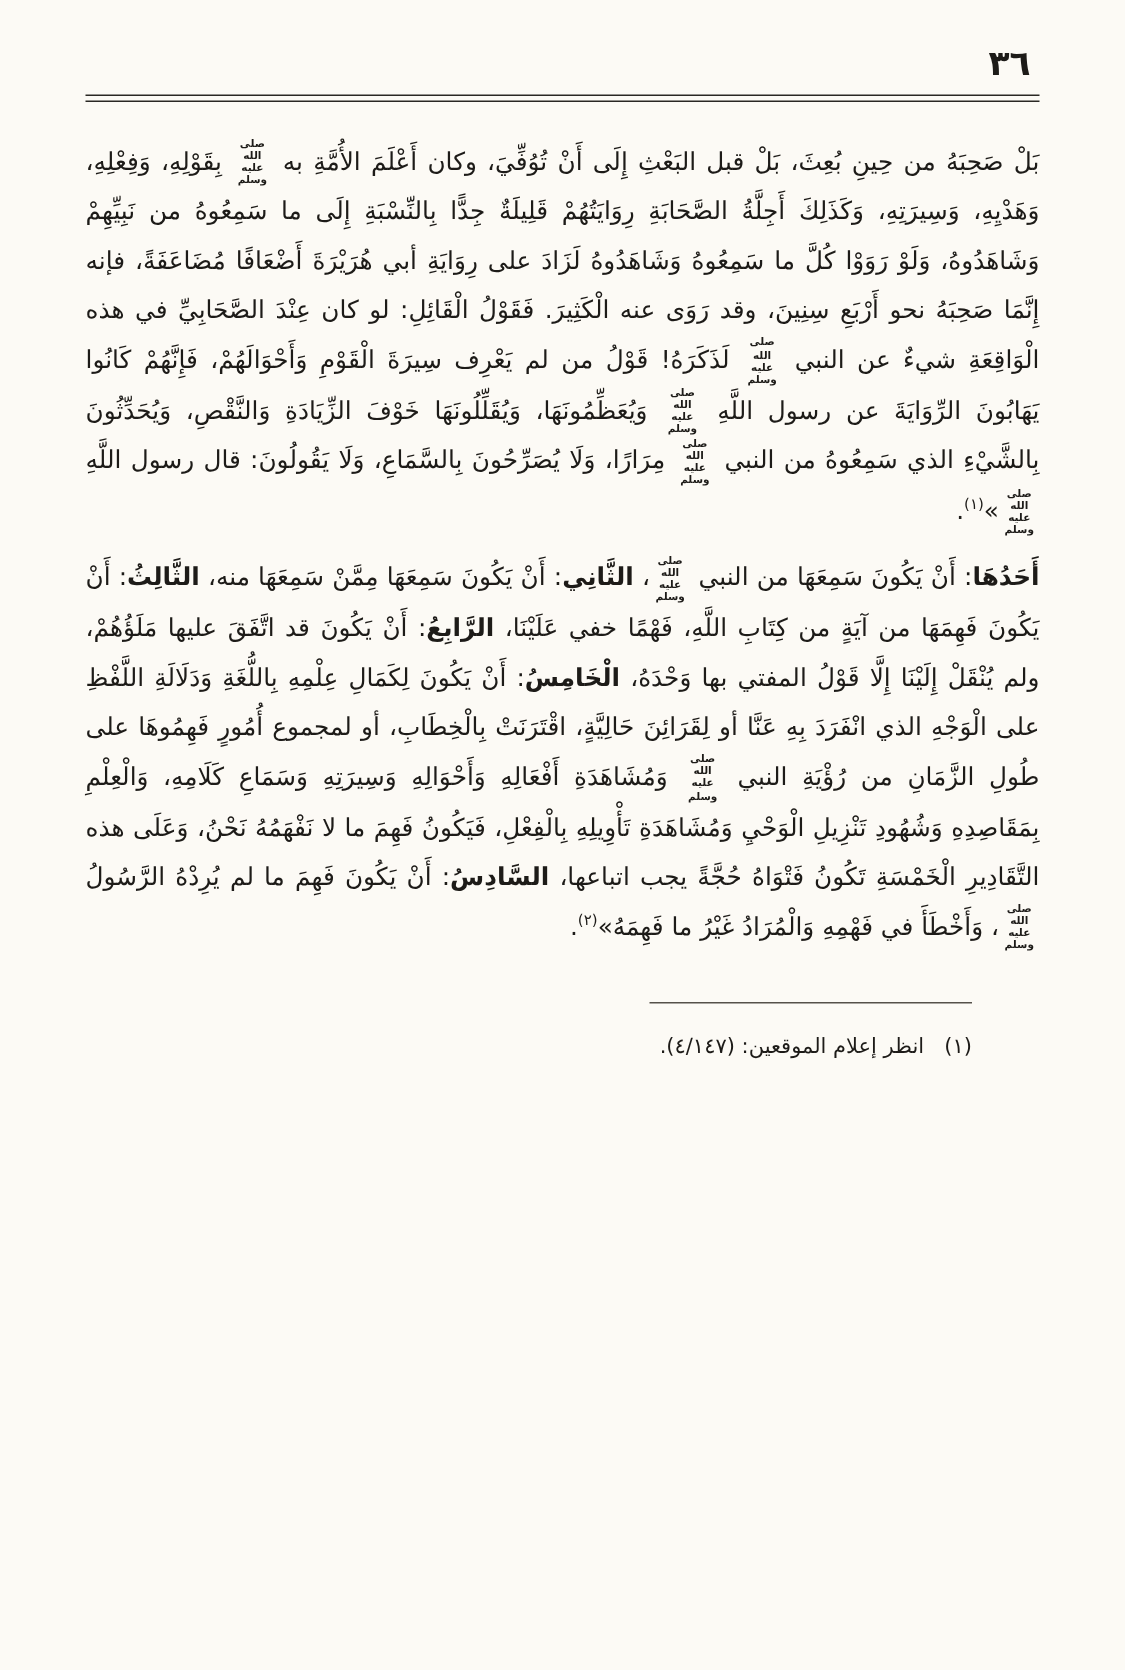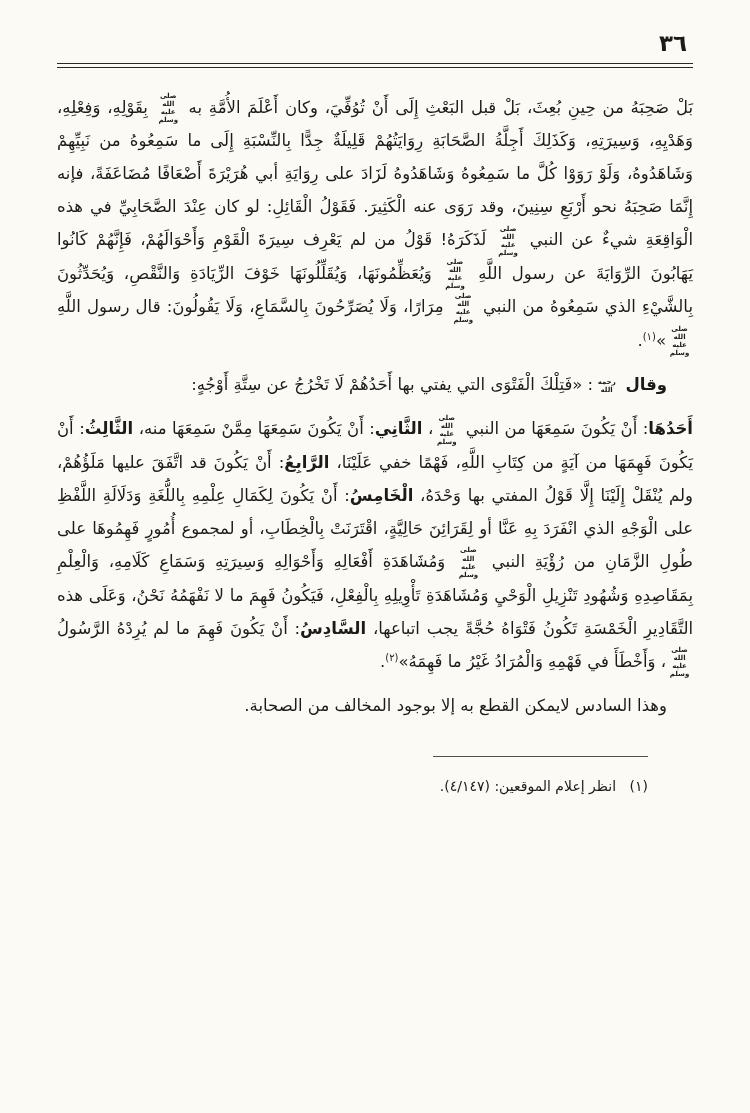--- a/index.html
+++ b/index.html
@@ -68,23 +68,21 @@
 <div class="page">
 
   <header class="page-header">
     <span class="page-number">٣٦</span>
   </header>
 
   <div class="header-rule"></div>
 
   <main class="body-text">
       <p class="para"><span>بَلْ صَحِبَهُ من حِينِ بُعِثَ، بَلْ قبل البَعْثِ إِلَى أَنْ تُوُفِّيَ، وكان أَعْلَمَ الأُمَّةِ به </span><span class="honorific">صلى الله عليه وسلم</span><span> بِقَوْلِهِ، وَفِعْلِهِ، وَهَدْيِهِ، وَسِيرَتِهِ، وَكَذَلِكَ أَجِلَّةُ الصَّحَابَةِ رِوَايَتُهُمْ قَلِيلَةٌ جِدًّا بِالنِّسْبَةِ إِلَى ما سَمِعُوهُ من نَبِيِّهِمْ وَشَاهَدُوهُ، وَلَوْ رَوَوْا كُلَّ ما سَمِعُوهُ وَشَاهَدُوهُ لَزَادَ على رِوَايَةِ أبي هُرَيْرَةَ أَضْعَافًا مُضَاعَفَةً، فإنه إِنَّمَا صَحِبَهُ نحو أَرْبَعِ سِنِينَ، وقد رَوَى عنه الْكَثِيرَ. فَقَوْلُ الْقَائِلِ: لو كان عِنْدَ الصَّحَابِيِّ في هذه الْوَاقِعَةِ شيءٌ عن النبي </span><span class="honorific">صلى الله عليه وسلم</span><span> لَذَكَرَهُ! قَوْلُ من لم يَعْرِف سِيرَةَ الْقَوْمِ وَأَحْوَالَهُمْ، فَإِنَّهُمْ كَانُوا يَهَابُونَ الرِّوَايَةَ عن رسول اللَّهِ </span><span class="honorific">صلى الله عليه وسلم</span><span> وَيُعَظِّمُونَهَا، وَيُقَلِّلُونَهَا خَوْفَ الزِّيَادَةِ وَالنَّقْصِ، وَيُحَدِّثُونَ بِالشَّيْءِ الذي سَمِعُوهُ من النبي </span><span class="honorific">صلى الله عليه وسلم</span><span> مِرَارًا، وَلَا يُصَرِّحُونَ بِالسَّمَاعِ، وَلَا يَقُولُونَ: قال رسول اللَّهِ </span><span class="honorific">صلى الله عليه وسلم</span><span>»</span><sup class="fn-ref">(١)</sup><span>.</span></p>
-      <p class="para indent"><span class="bold">وقال</span><span> </span><span class="honorific">رحمه الله</span><span>: «فَتِلْكَ الْفَتْوَى التي يفتي بها أَحَدُهُمْ لَا تَخْرُجُ عن سِتَّةِ أَوْجُهٍ:</span></p>
       <p class="para"><span class="bold">أَحَدُهَا</span><span>: أَنْ يَكُونَ سَمِعَهَا من النبي </span><span class="honorific">صلى الله عليه وسلم</span><span>، </span><span class="bold">الثَّانِي</span><span>: أَنْ يَكُونَ سَمِعَهَا مِمَّنْ سَمِعَهَا منه، </span><span class="bold">الثَّالِثُ</span><span>: أَنْ يَكُونَ فَهِمَهَا من آيَةٍ من كِتَابِ اللَّهِ، فَهْمًا خفي عَلَيْنَا، </span><span class="bold">الرَّابِعُ</span><span>: أَنْ يَكُونَ قد اتَّفَقَ عليها مَلَؤُهُمْ، ولم يُنْقَلْ إِلَيْنَا إِلَّا قَوْلُ المفتي بها وَحْدَهُ، </span><span class="bold">الْخَامِسُ</span><span>: أَنْ يَكُونَ لِكَمَالِ عِلْمِهِ بِاللُّغَةِ وَدَلَالَةِ اللَّفْظِ على الْوَجْهِ الذي انْفَرَدَ بِهِ عَنَّا أو لِقَرَائِنَ حَالِيَّةٍ، اقْتَرَنَتْ بِالْخِطَابِ، أو لمجموع أُمُورٍ فَهِمُوهَا على طُولِ الزَّمَانِ من رُؤْيَةِ النبي </span><span class="honorific">صلى الله عليه وسلم</span><span> وَمُشَاهَدَةِ أَفْعَالِهِ وَأَحْوَالِهِ وَسِيرَتِهِ وَسَمَاعِ كَلَامِهِ، وَالْعِلْمِ بِمَقَاصِدِهِ وَشُهُودِ تَنْزِيلِ الْوَحْيِ وَمُشَاهَدَةِ تَأْوِيلِهِ بِالْفِعْلِ، فَيَكُونُ فَهِمَ ما لا نَفْهَمُهُ نَحْنُ، وَعَلَى هذه التَّقَادِيرِ الْخَمْسَةِ تَكُونُ فَتْوَاهُ حُجَّةً يجب اتباعها، </span><span class="bold">السَّادِسُ</span><span>: أَنْ يَكُونَ فَهِمَ ما لم يُرِدْهُ الرَّسُولُ </span><span class="honorific">صلى الله عليه وسلم</span><span>، وَأَخْطَأَ في فَهْمِهِ وَالْمُرَادُ غَيْرُ ما فَهِمَهُ»</span><sup class="fn-ref">(٢)</sup><span>.</span></p>
-      <p class="para indent"><span>وهذا السادس لايمكن القطع به إلا بوجود المخالف من الصحابة.</span></p>
     </main>
 
   <footer class="footnotes">
     <div class="fn-rule"></div>
     <div class="fn-row">
       <span class="fn-marker">(١)</span>
       <span class="fn-text">انظر إعلام الموقعين: (٤/١٤٧).</span>
     </div>
   </footer>
 

